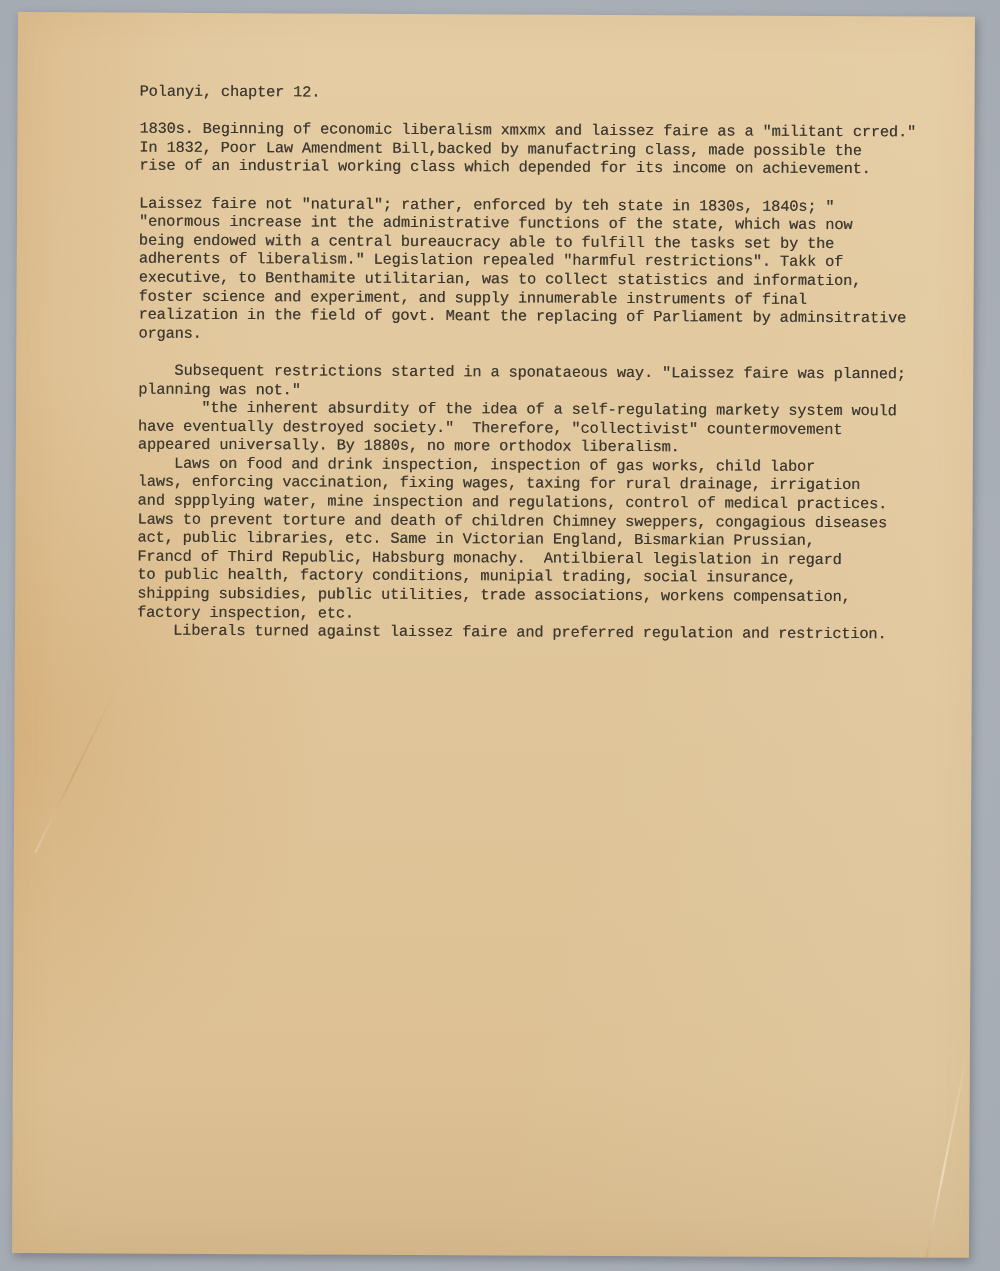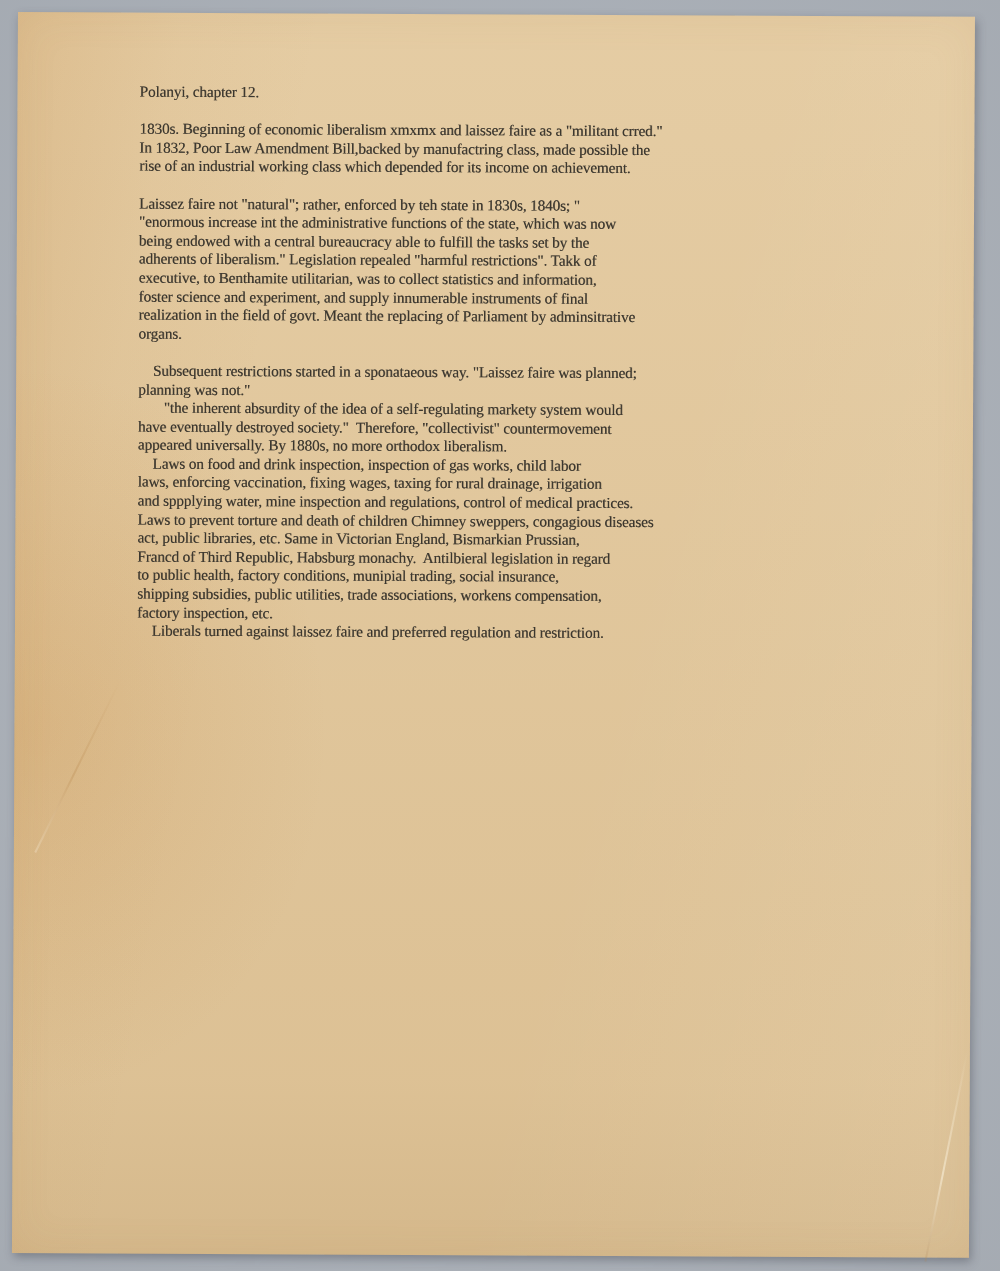--- a/index.html
+++ b/index.html
@@ -11,21 +11,20 @@
     overflow: hidden;
     font-family: "Liberation Mono", "DejaVu Sans Mono", monospace;
   }
   .scan-bg {
     position: relative;
     width: 1000px;
     height: 1271px;
     background:
       radial-gradient(ellipse at 50% 50%, rgba(255,255,255,0.05), rgba(0,0,0,0.05)),
       #aeb4bc;
-    font-family: Liberation Serif, serif;
   }
   .paper {
     position: absolute;
     left: 18px;
     top: 12px;
     width: 957px;
     height: 1241px;
     transform: rotate(0.28deg);
     transform-origin: top left;
     background:

